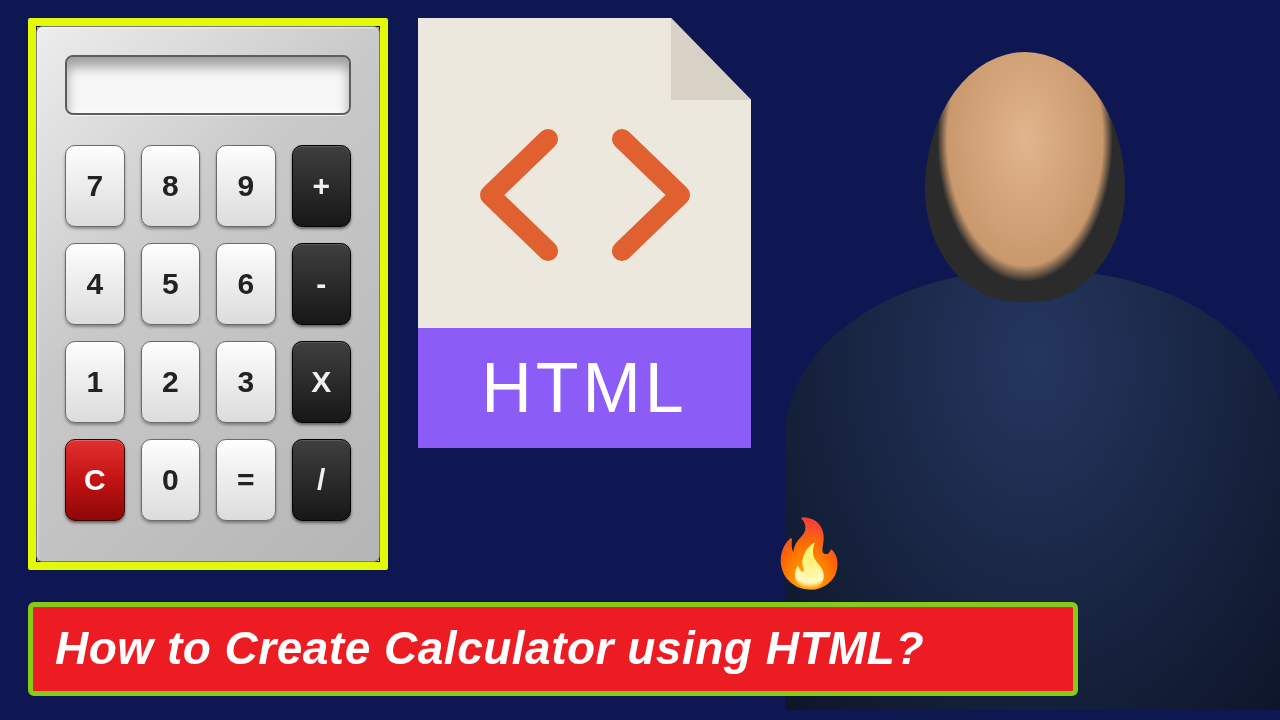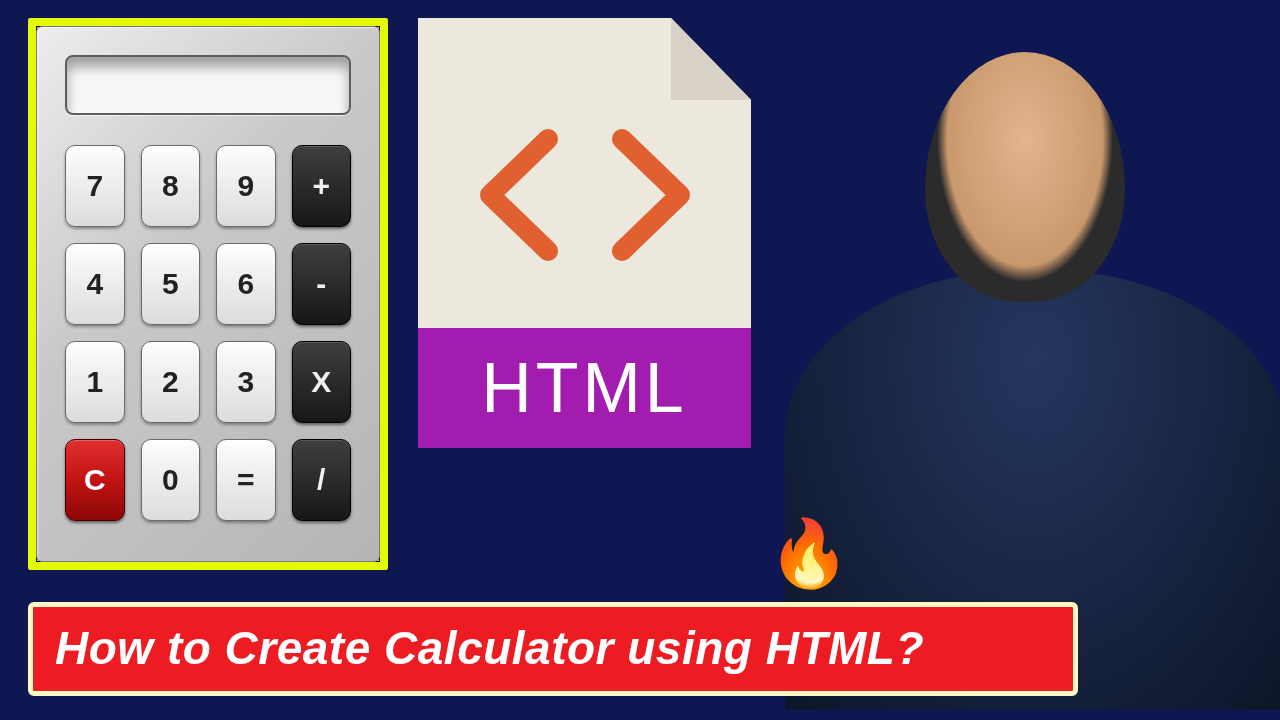--- a/index.html
+++ b/index.html
@@ -119,21 +119,21 @@
     justify-content: center;
     gap: 40px;
   }
   .file-code-glyph svg { display: block; }
   .file-label {
     position: absolute;
     left: 0;
     right: 0;
     bottom: 0;
     height: 120px;
-    background: #a21caf;
+    background: #8b5cf6;
     color: #ffffff;
     font-size: 70px;
     font-weight: 500;
     letter-spacing: 4px;
     display: flex;
     align-items: center;
     justify-content: center;
     font-family: Arial, sans-serif;
   }
 
@@ -175,21 +175,21 @@
   }
 
   
   .banner {
     position: absolute;
     left: 28px;
     bottom: 24px;
     width: 1050px;
     padding: 14px 22px 16px 22px;
     background: #ec1c22;
-    border: 5px solid #fef9c3;
+    border: 5px solid #84cc16;
     border-radius: 6px;
     color: #ffffff;
     font-family: Arial Black, Arial, sans-serif;
     font-weight: 900;
     font-style: italic;
     font-size: 46px;
     letter-spacing: .5px;
     white-space: nowrap;
   }
 </style>

